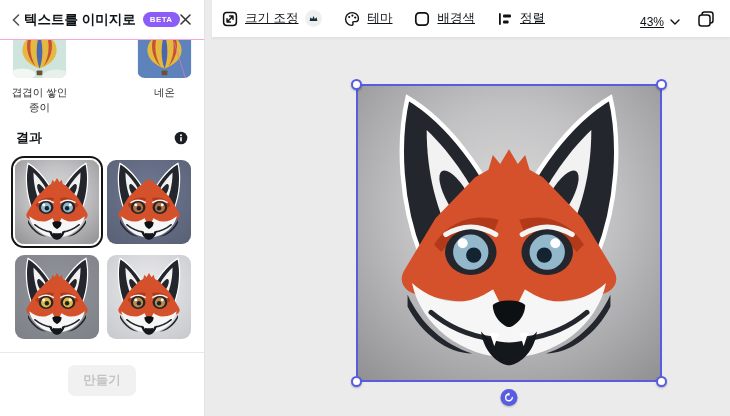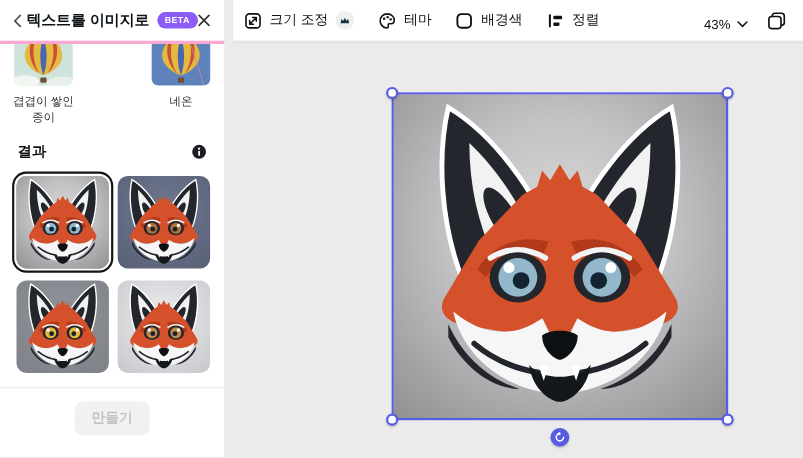--- a/index.html
+++ b/index.html
@@ -1,21 +1,21 @@
 <!DOCTYPE html>
 <html><head>
 <meta charset="utf-8">
 <style>
   * { margin:0; padding:0; box-sizing:border-box; }
   html,body { width:730px; height:416px; overflow:hidden; }
   body { font-family:"Liberation Sans","DejaVu Sans",sans-serif; background:#ebebeb; color:#0d1216; position:relative; }
 
   
   .sidebar { position:absolute; left:0; top:0; width:205px; height:416px; background:#fff; border-right:1px solid #e3e3e3; z-index:5; display:flex; flex-direction:column; }
-  .sb-header { height:40px; flex:0 0 40px; display:flex; align-items:center; padding:0 14px 0 12px; border-bottom:3px solid #f9a8d4; }
+  .sb-header { height:40px; flex:0 0 40px; display:flex; align-items:center; padding:0 14px 0 12px; border-bottom:1px solid #f9a8d4; }
   .back-btn { width:16px; height:16px; display:flex; align-items:center; justify-content:center; cursor:pointer; margin-right:4px; }
   .sb-title { font-size:13.5px; font-weight:bold; white-space:nowrap; }
   .beta-badge { background:#8b5cf6; color:#fff; font-size:8px; font-weight:bold; letter-spacing:.4px; border-radius:9px; padding:3px 7px; margin-left:7px; }
   .close-btn { margin-left:auto; width:18px; height:18px; display:flex; align-items:center; justify-content:center; cursor:pointer; }
 
   .styles-row { display:flex; justify-content:space-between; padding:0 10px; margin-top:0; }
   .style-item { width:59px; display:flex; flex-direction:column; align-items:center; cursor:pointer; }
   .style-thumb { width:55px; height:38px; border-radius:0 0 8px 8px; overflow:hidden; }
   .style-thumb svg { display:block; }
   .style-label { font-size:10.5px; color:#2e2e2e; text-align:center; line-height:1.4; margin-top:7px; }
@@ -33,21 +33,21 @@
   .bg-gray       { background:radial-gradient(circle at 50% 40%, #92959b 0%, #7d8087 100%); }
   .bg-light      { background:radial-gradient(circle at 50% 40%, #ececee 0%, #c7c8cc 100%); }
 
   .load-more { display:flex; align-items:center; justify-content:center; gap:8px; margin-top:14px; cursor:pointer; }
   .load-more span { font-size:12.5px; color:#111; }
   .sb-divider { border-top:1px solid #e9e9e9; margin-top:13px; }
   .create-wrap { display:flex; justify-content:center; padding:12px 0; }
   .create-btn { background:#f1f1f2; color:#c3c3c6; font-size:12.5px; font-weight:bold; border:none; border-radius:7px; padding:7px 15px; cursor:default; font-family:inherit; }
 
   
-  .main { position:absolute; left:206px; top:0; right:0; bottom:0; background:#ebebeb; }
+  .main { position:absolute; left:206px; top:0; right:0; bottom:0; background:#ebebeb;text-decoration:underline; }
   .toolbar { margin-left:6px; height:38px; background:#fff; border-bottom:1px solid #e2e2e2; box-shadow:0 1px 2px rgba(0,0,0,.04); display:flex; align-items:center; padding:0 14px 0 10px; }
   .tb-item { display:flex; align-items:center; gap:7px; margin-right:22px; cursor:pointer; }
   .tb-item span.lbl { font-size:12.5px; color:#0d1216; }
   .crown-badge { width:17px; height:17px; border-radius:50%; background:#eef0f0; display:flex; align-items:center; justify-content:center; }
   .tb-right { margin-left:auto; display:flex; align-items:flex-end; gap:16px; }
   .zoom-ctl { display:flex; align-items:center; gap:6px; cursor:pointer; }
   .zoom-ctl span { font-size:12px; }
   .pages-btn { width:20px; height:20px; display:flex; align-items:center; justify-content:center; cursor:pointer; }
 
   .canvas-area { position:absolute; left:0; right:0; top:39px; bottom:0; }

